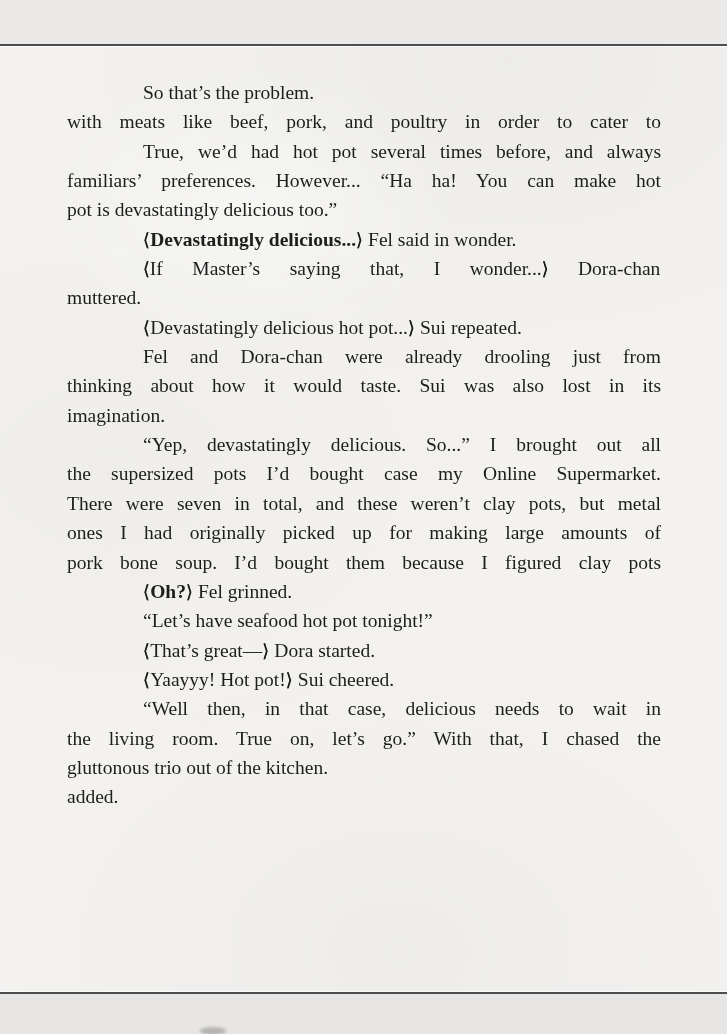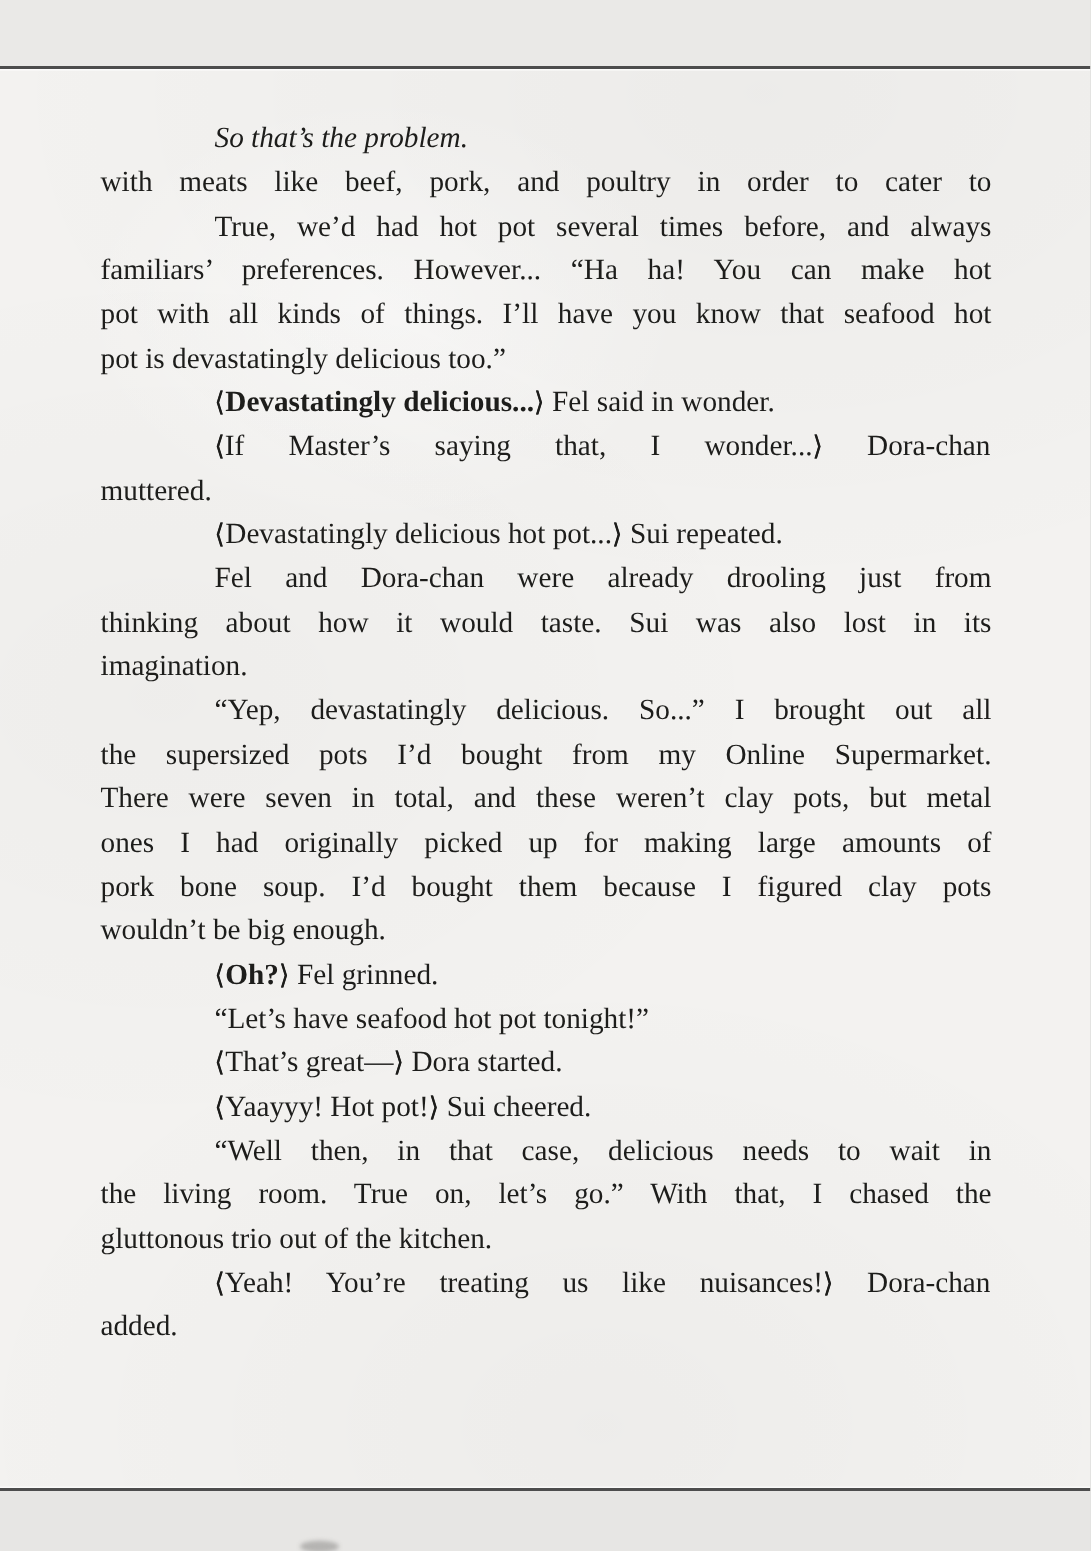--- a/index.html
+++ b/index.html
@@ -52,21 +52,21 @@
     font-size:19.5px;
     line-height:29.35px;
     height:29.35px;
     text-align:justify;
     text-align-last:justify;
     overflow:visible;
   }
   .line.first { text-indent:76px; }
   .line.lastline { text-align:left; text-align-last:left; }
   .seg-b { font-weight:bold; }
-  .seg-i { font-style:italic; }
+  .seg-i { }
   
   .br {
     letter-spacing:-0.40em;
     margin-right:0.40em;
     font-family:"DejaVu Sans",sans-serif;
     font-size:0.92em;
   }
 </style>
 </head>
 <body>
@@ -76,65 +76,62 @@
   <div class="rule-top"></div>
 
   <div class="text-column">
       <div class="paragraph">
         <div class="line first lastline"><span class="seg-i">So that’s the problem.</span></div>
       </div>
       <div class="paragraph">
         <div class="line"><span class="">with meats like beef, pork, and poultry in order to cater to</span></div>
         <div class="line first"><span class="">True, we’d had hot pot several times before, and always</span></div>
         <div class="line"><span class="">familiars’ preferences. However... “Ha ha! You can make hot</span></div>
-        <div class="line"><span class="">pot with all kinds of things. I’ll have you know that seafood hot</span></div>
         <div class="line lastline"><span class="">pot is devastatingly delicious too.”</span></div>
       </div>
       <div class="paragraph">
         <div class="line first lastline"><span class=""><span class="br">⟨⟨</span></span><span class="seg-b ">Devastatingly delicious...</span><span class=""><span class="br">⟩⟩</span> Fel said in wonder.</span></div>
       </div>
       <div class="paragraph">
         <div class="line first"><span class=""><span class="br">⟨⟨</span>If Master’s saying that, I wonder...<span class="br">⟩⟩</span> Dora-chan</span></div>
         <div class="line lastline"><span class="">muttered.</span></div>
       </div>
       <div class="paragraph">
         <div class="line first lastline"><span class=""><span class="br">⟨⟨</span>Devastatingly delicious hot pot...<span class="br">⟩⟩</span> Sui repeated.</span></div>
       </div>
       <div class="paragraph">
         <div class="line first"><span class="">Fel and Dora-chan were already drooling just from</span></div>
         <div class="line"><span class="">thinking about how it would taste. Sui was also lost in its</span></div>
         <div class="line lastline"><span class="">imagination.</span></div>
       </div>
       <div class="paragraph">
         <div class="line first"><span class="">“Yep, devastatingly delicious. So...” I brought out all</span></div>
-        <div class="line"><span class="">the supersized pots I’d bought from my Online Supermarket.</span></div>
+        <div class="line"><span class="">the supersized pots I’d bought case my Online Supermarket.</span></div>
         <div class="line"><span class="">There were seven in total, and these weren’t clay pots, but metal</span></div>
         <div class="line"><span class="">ones I had originally picked up for making large amounts of</span></div>
         <div class="line"><span class="">pork bone soup. I’d bought them because I figured clay pots</span></div>
-        <div class="line lastline"><span class="">wouldn’t be big enough.</span></div>
       </div>
       <div class="paragraph">
         <div class="line first lastline"><span class=""><span class="br">⟨⟨</span></span><span class="seg-b ">Oh?</span><span class=""><span class="br">⟩⟩</span> Fel grinned.</span></div>
       </div>
       <div class="paragraph">
         <div class="line first lastline"><span class="">“Let’s have seafood hot pot tonight!”</span></div>
       </div>
       <div class="paragraph">
         <div class="line first lastline"><span class=""><span class="br">⟨⟨</span>That’s great—<span class="br">⟩⟩</span> Dora started.</span></div>
       </div>
       <div class="paragraph">
         <div class="line first lastline"><span class=""><span class="br">⟨⟨</span>Yaayyy! Hot pot!<span class="br">⟩⟩</span> Sui cheered.</span></div>
       </div>
       <div class="paragraph">
         <div class="line first"><span class="">“Well then, in that case, delicious needs to wait in</span></div>
         <div class="line"><span class="">the living room. True on, let’s go.” With that, I chased the</span></div>
         <div class="line lastline"><span class="">gluttonous trio out of the kitchen.</span></div>
       </div>
       <div class="paragraph">
-        <div class="line first"><span class=""><span class="br">⟨⟨</span>Yeah! You’re treating us like nuisances!<span class="br">⟩⟩</span> Dora-chan</span></div>
         <div class="line lastline"><span class="">added.</span></div>
       </div>
     </div>
 
   <div class="rule-bottom"></div>
   <div class="band-bottom"></div>
   <div class="smudge"></div>
 </div>
 
 </body></html>

